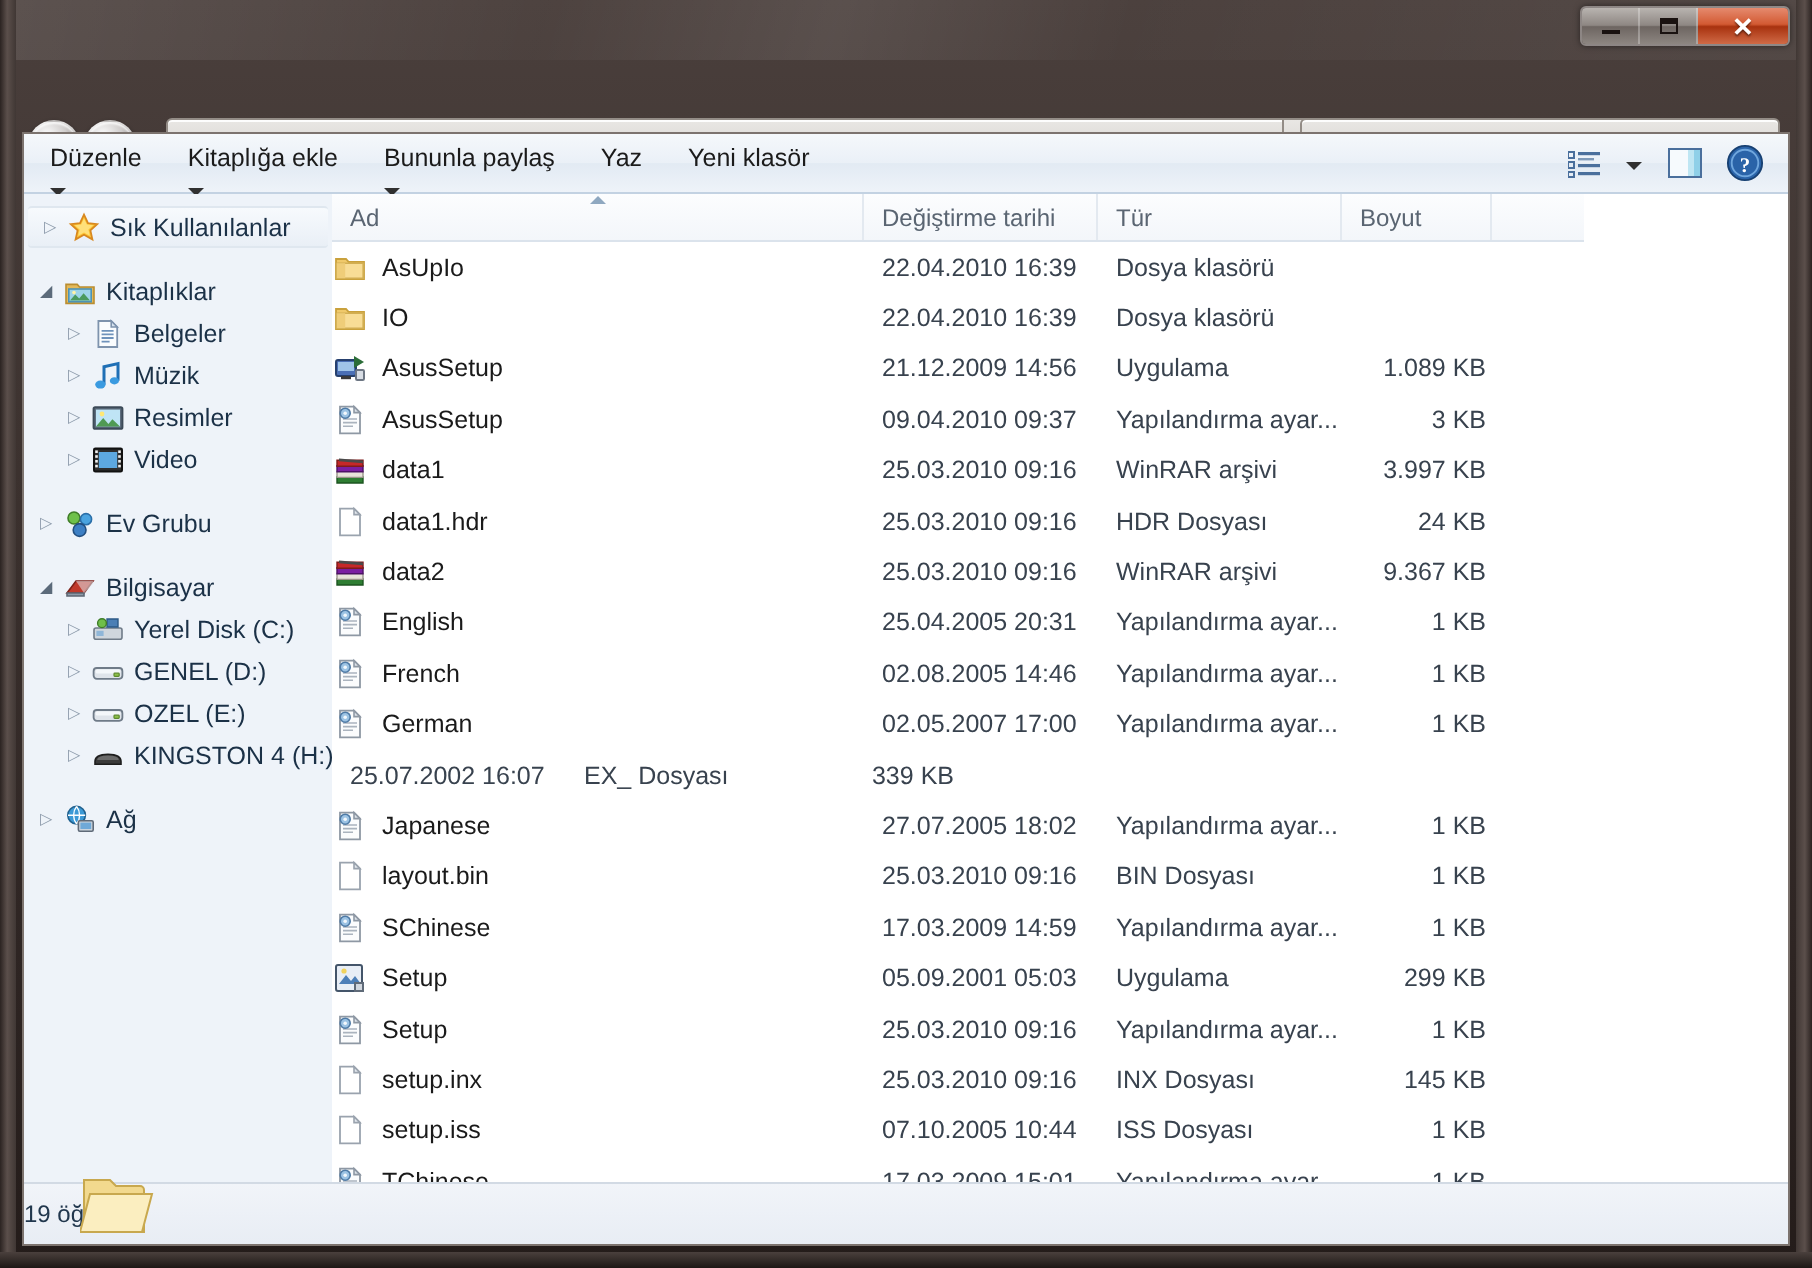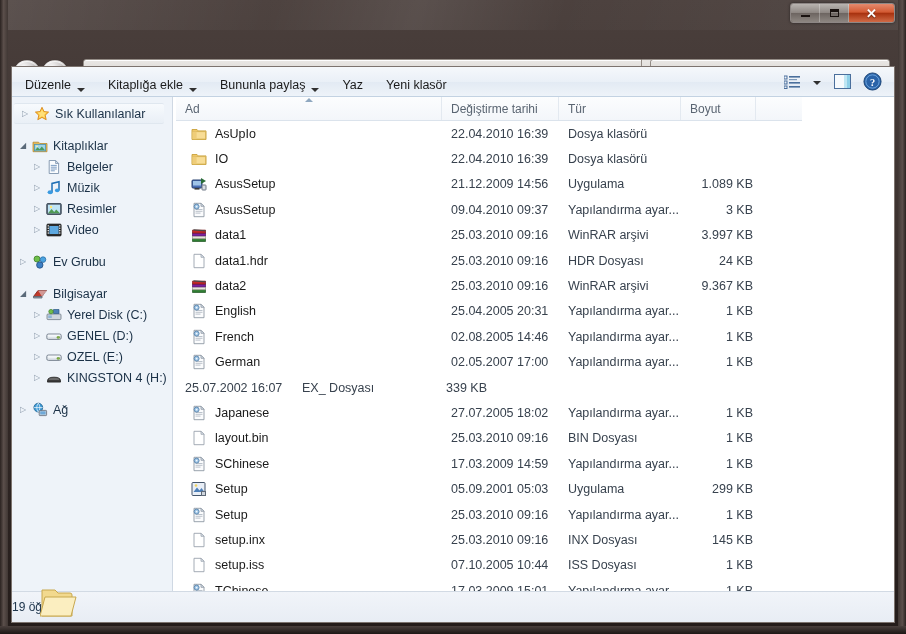--- a/index.html
+++ b/index.html
@@ -134,25 +134,25 @@
   }
 
   
   #toolbar {
     position: absolute; left: 0; top: 0; width: 882px; height: 30px;
     background: linear-gradient(180deg, #f5f8fb 0%, #eaf0f7 50%, #e2eaf3 51%, #eef3f9 100%);
     border-bottom: 1px solid #c3d2e2;
     display: flex; align-items: center;
   }
   .tb-item {
-    display: flex; align-items: flex-end; gap: 6px;
+    display: flex; align-items: flex-start; gap: 6px;
     height: 22px; padding: 0 9px; margin-left: 3px;
     font-size: 12.5px; color: #1b1b1b;
     border: 1px solid transparent; border-radius: 3px;
-    cursor: default; white-space: nowrap;
+    cursor: default; white-space: nowrap; flex-direction: column;
   }
   .tb-caret {
     width: 0; height: 0; margin-top: 2px;
     border-left: 4px solid transparent; border-right: 4px solid transparent;
     border-top: 4px solid #303030;
   }
   #tb-right { margin-left: auto; display: flex; align-items: center; gap: 2px; padding-right: 8px; }
   .tb-icon-btn {
     width: 28px; height: 24px; display: flex; align-items: center; justify-content: center;
     border: 1px solid transparent; border-radius: 3px; cursor: default;
@@ -181,21 +181,21 @@
   .np-row.lvl2 { padding-left: 22px; }
   .np-spacer { height: 11px; }
   .tri {
     width: 10px; flex: 0 0 10px; font-size: 8px; color: #8d9bab; margin-right: 2px;
   }
   .tri.open { color: #5b6a7a; }
   .np-icon { width: 17px; flex: 0 0 17px; margin-right: 4px; display:flex; align-items:center; }
 
   
   #listpane {
-    position: absolute; left: 164px; top: 30px; width: 626px; height: 496px;
+    position: absolute; left: 154px; top: 30px; width: 626px; height: 496px;
     background: #fff;
   }
   #col-header {
     display: flex; height: 24px;
     background: linear-gradient(180deg, #fcfdfe 0%, #f3f6fa 100%);
     border-bottom: 1px solid #dbe3ec;
     font-size: 12px; color: #5a6572;
   }
   .col-h {
     display: flex; align-items: center;
@@ -214,21 +214,21 @@
   .c-date { width: 117px; }
   .c-type { width: 122px; }
   .c-size { width: 75px; }
   .c-rest { flex: 1; border-right: none; }
 
   .frow {
     display: flex; align-items: center; height: 25.4px;
     font-size: 12.5px; color: #1a1a1a;
     cursor: default;
   }
-  .f-name { width: 266px; display: flex; align-items: center; padding-left: 15px; }
+  .f-name { width: 266px; display: flex; align-items: center; padding-left: 1px; }
   .f-date { width: 117px; padding-left: 9px; color: #38424e; }
   .f-type { width: 122px; padding-left: 9px; color: #38424e; }
   .f-size { width: 75px; text-align: right; padding-right: 3px; color: #38424e; }
   .f-icon { width: 16px; height: 16px; flex: 0 0 16px; margin-right: 8px; }
 
   
   #statusbar {
     position: absolute; left: 0; bottom: 0; width: 882px; height: 31px;
     background: linear-gradient(180deg, #f1f4f9 0%, #e8edf4 100%);
     border-top: 1px solid #d2dae4;

